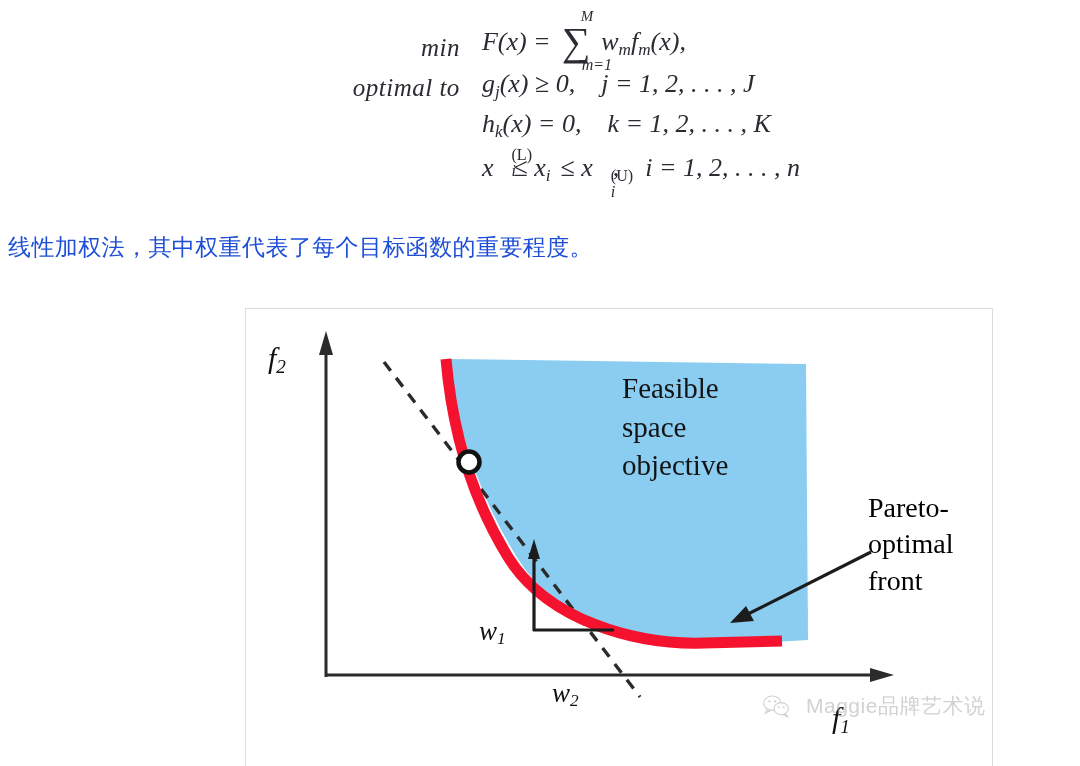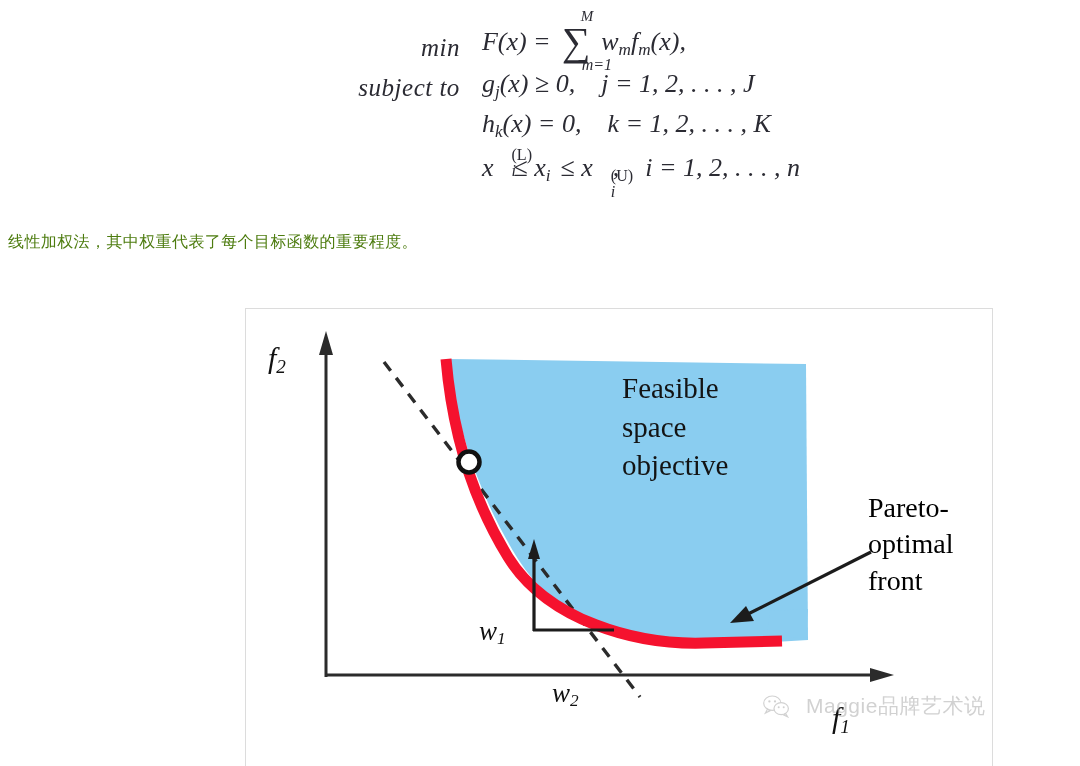--- a/index.html
+++ b/index.html
@@ -107,22 +107,22 @@
     font-size: 0.62em;
     font-style: italic;
   }
   .pad-xi { padding-right: 18px; }
 
   
   .caption {
     position: absolute;
     left: 8px;
     top: 232px;
-    font-size: 16px;
-    color: #4d7c0f;
+    font-size: 23px;
+    color: #1d4ed8;
     font-family: "Liberation Sans", sans-serif;
     letter-spacing: 0.4px;
   }
 
   
   .figure-frame {
     position: absolute;
     left: 245px;
     top: 308px;
     width: 748px;
@@ -198,21 +198,21 @@
   <div class="math-table">
 
     <div class="math-row row1">
       <div class="math-lhs">min</div>
       <div class="math-rhs">
         <span class="it">F(x) =</span><span class="gap-sm"></span><span class="sigma-wrap"><span class="sigma-glyph">∑</span><span class="sigma-top">M</span><span class="sigma-bot">m=1</span></span><span class="gap-sm"></span><span class="it">w</span><span class="sub">m</span><span class="it">f</span><span class="sub">m</span><span class="it">(x),</span>
       </div>
     </div>
 
     <div class="math-row row2">
-      <div class="math-lhs">subject to</div>
+      <div class="math-lhs">optimal to</div>
       <div class="math-rhs">
         <span class="it">g</span><span class="sub">j</span><span class="it">(x) ≥ 0,</span><span class="gap-md"></span><span class="it">j = 1, 2, . . . , J</span>
       </div>
     </div>
 
     <div class="math-row row3">
       <div class="math-lhs"></div>
       <div class="math-rhs">
         <span class="it">h</span><span class="sub">k</span><span class="it">(x) = 0,</span><span class="gap-md"></span><span class="it">k = 1, 2, . . . , K</span>
       </div>

